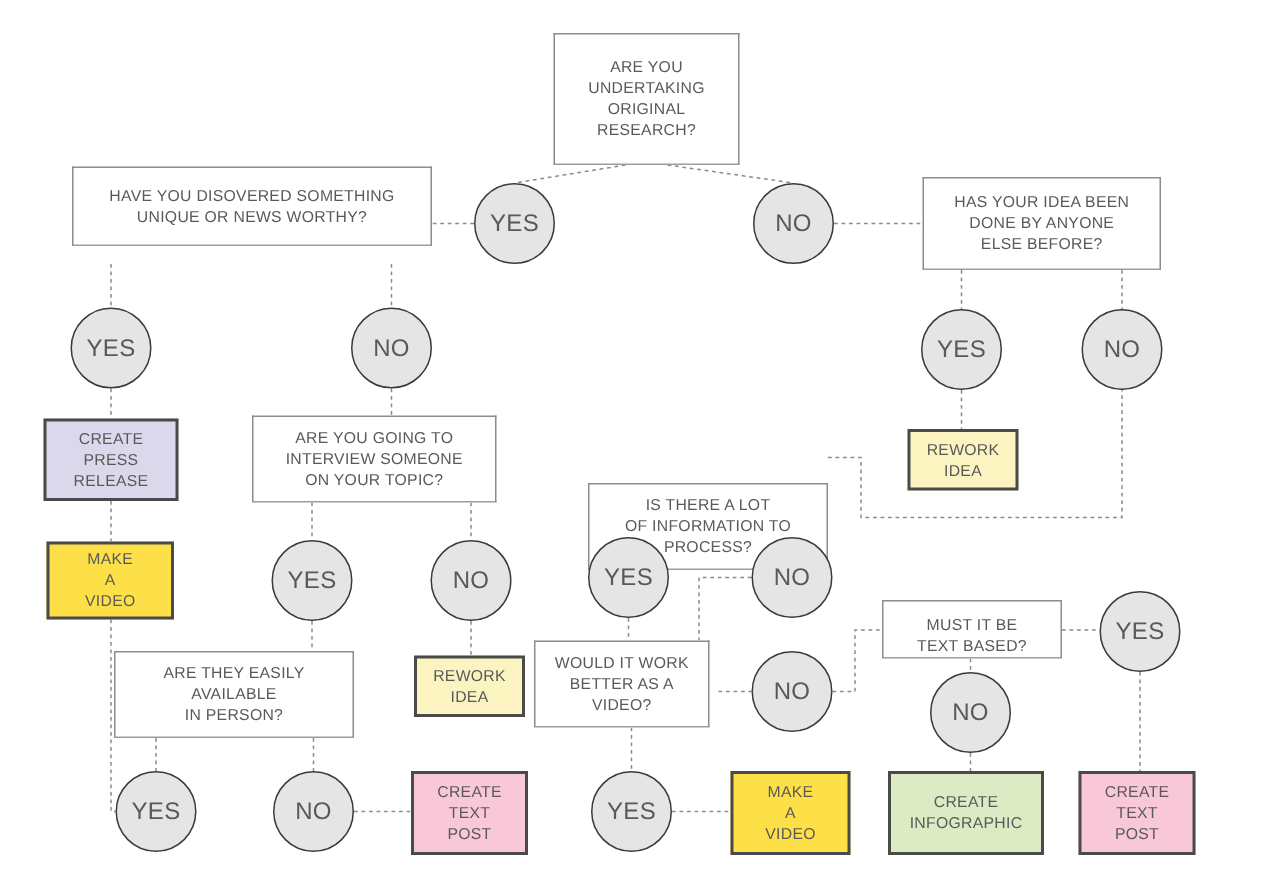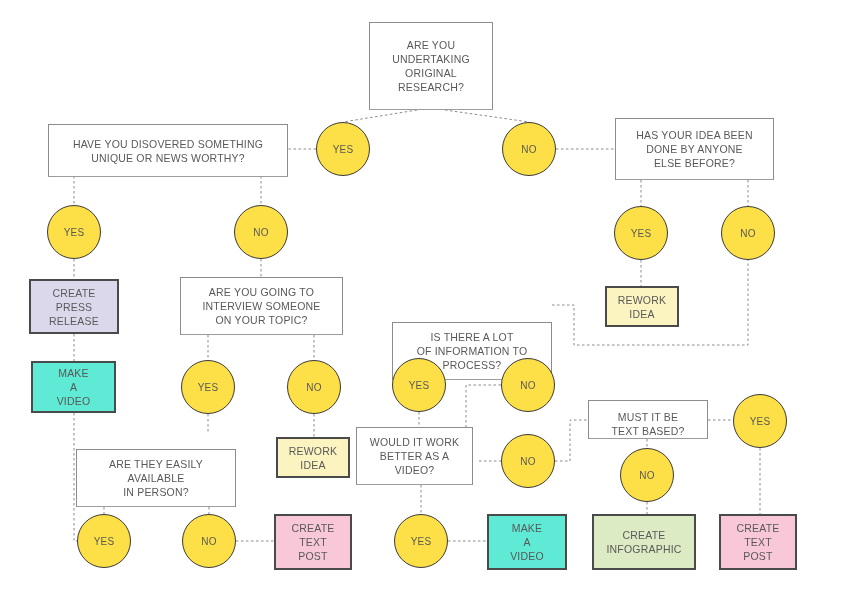--- a/index.html
+++ b/index.html
@@ -36,33 +36,33 @@
   }
   .qbox {
     background: #ffffff;
     border: 1px solid #8c8c8c;
     border-bottom-color: #9d9d9d;
     font-size: 10.5px;
     line-height: 14px;
   }
   .circle {
     border-radius: 50%;
-    background: #fde047;
+    background: #e5e5e5;
     border: 1.6px solid #3a3a3a;
-    font-size: 10px;
+    font-size: 16px;
     line-height: 13px;
     justify-content: flex-end;
   }
   .term {
     border: 2px solid #4a4a4a;
     font-size: 10.5px;
     line-height: 14px;
   }
   .term.purple  { background: #dcd8ec; }
-  .term.blue    { background: #5eead4; }
+  .term.blue    { background: #fde047; }
   .term.yellow  { background: #fcf4c0; }
   .term.pink    { background: #f8c8d8; }
   .term.green   { background: #dcebc4; }
   .node span { display: block; width: 100%; }
 </style>
 </head>
 <body>
 
 <div id="canvas">
   <svg class="wires" viewBox="0 0 842 595" xmlns="http://www.w3.org/2000/svg">
@@ -103,42 +103,42 @@
   <div id="nodes">
       <div class="node qbox" style="left: 369px; top: 22px; width: 124px; height: 88px;">
         <span>ARE YOU<br>UNDERTAKING<br>ORIGINAL<br>RESEARCH?</span>
       </div>
       <div class="node circle" style="left: 316px; top: 122px; width: 54px; height: 54px;">
         <span>YES</span>
       </div>
       <div class="node circle" style="left: 502px; top: 122px; width: 54px; height: 54px;">
         <span>NO</span>
       </div>
-      <div class="node qbox" style="left: 48px; top: 124px; width: 240px; height: 53px;">
+      <div class="node qbox" style="left: 48px; top: 111px; width: 240px; height: 53px;">
         <span>HAVE YOU DISOVERED SOMETHING<br>UNIQUE OR NEWS WORTHY?</span>
       </div>
       <div class="node qbox" style="left: 615px; top: 118px; width: 159px; height: 62px; justify-content: flex-end;">
         <span>HAS YOUR IDEA BEEN<br>DONE BY ANYONE<br>ELSE BEFORE?</span>
       </div>
       <div class="node circle" style="left: 47px; top: 205px; width: 54px; height: 54px;">
         <span>YES</span>
       </div>
       <div class="node circle" style="left: 234px; top: 205px; width: 54px; height: 54px;">
         <span>NO</span>
       </div>
       <div class="node circle" style="left: 614px; top: 206px; width: 54px; height: 54px;">
         <span>YES</span>
       </div>
       <div class="node circle" style="left: 721px; top: 206px; width: 54px; height: 54px;">
         <span>NO</span>
       </div>
       <div class="node term purple" style="left: 29px; top: 279px; width: 90px; height: 55px;">
         <span>CREATE<br>PRESS<br>RELEASE</span>
       </div>
-      <div class="node qbox" style="left: 180px; top: 277px; width: 163px; height: 58px;">
+      <div class="node qbox" style="left: 168px; top: 277px; width: 163px; height: 58px;">
         <span>ARE YOU GOING TO<br>INTERVIEW SOMEONE<br>ON YOUR TOPIC?</span>
       </div>
       <div class="node qbox" style="left: 392px; top: 277px; width: 160px; height: 58px; margin-top: 45px;">
         <span>IS THERE A LOT<br>OF INFORMATION TO<br>PROCESS?</span>
       </div>
       <div class="node term yellow" style="left: 605px; top: 286px; width: 74px; height: 41px;">
         <span>REWORK<br>IDEA</span>
       </div>
       <div class="node term blue" style="left: 31px; top: 361px; width: 85px; height: 52px;">
         <span>MAKE<br>A<br>VIDEO</span>
@@ -154,21 +154,21 @@
       </div>
       <div class="node circle" style="left: 501px; top: 358px; width: 54px; height: 54px;">
         <span>NO</span>
       </div>
       <div class="node circle" style="left: 733px; top: 394px; width: 54px; height: 54px;">
         <span>YES</span>
       </div>
       <div class="node qbox" style="left: 588px; top: 400px; width: 120px; height: 39px; align-items: flex-end;">
         <span>MUST IT BE<br>TEXT BASED?</span>
       </div>
-      <div class="node qbox" style="left: 76px; top: 449px; width: 160px; height: 58px;">
+      <div class="node qbox" style="left: 76px; top: 434px; width: 160px; height: 58px;">
         <span>ARE THEY EASILY<br>AVAILABLE<br>IN PERSON?</span>
       </div>
       <div class="node term yellow" style="left: 276px; top: 437px; width: 74px; height: 41px;">
         <span>REWORK<br>IDEA</span>
       </div>
       <div class="node qbox" style="left: 356px; top: 427px; width: 117px; height: 58px;">
         <span>WOULD IT WORK<br>BETTER AS A<br>VIDEO?</span>
       </div>
       <div class="node circle" style="left: 501px; top: 434px; width: 54px; height: 54px;">
         <span>NO</span>

